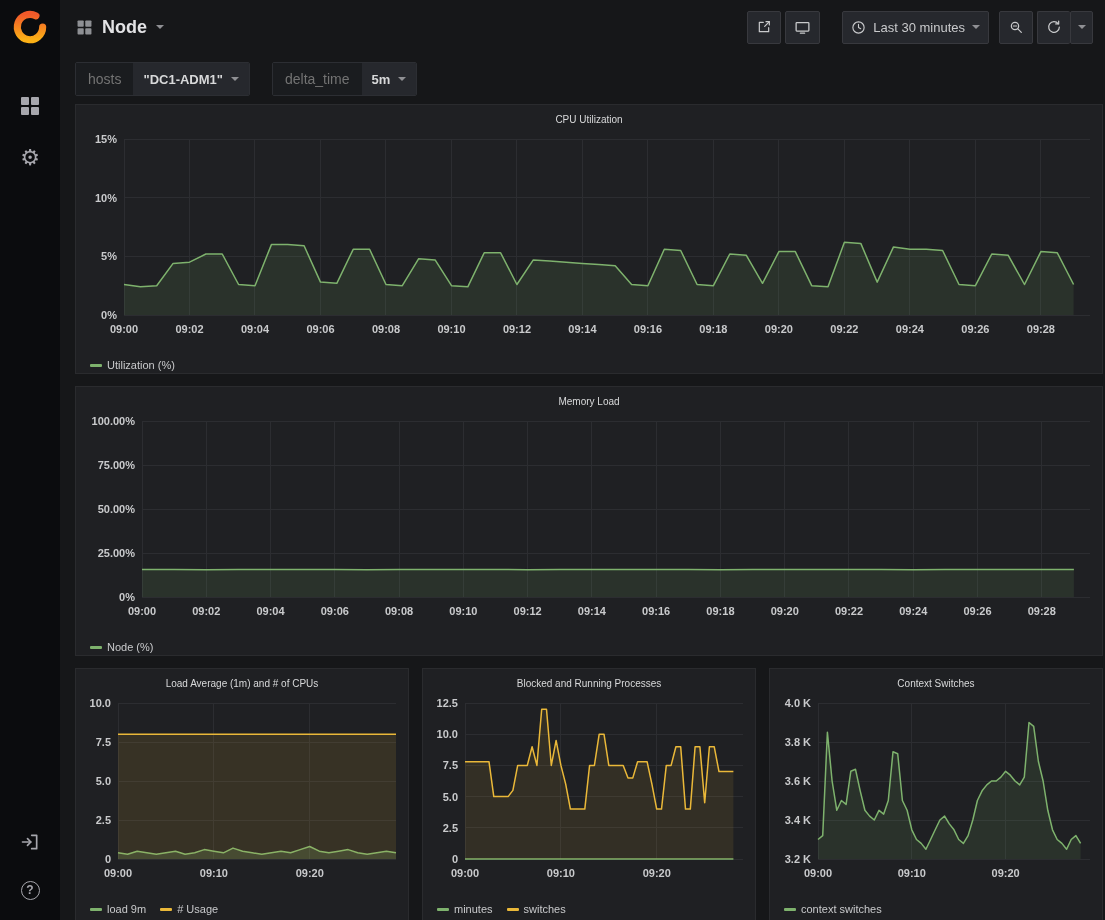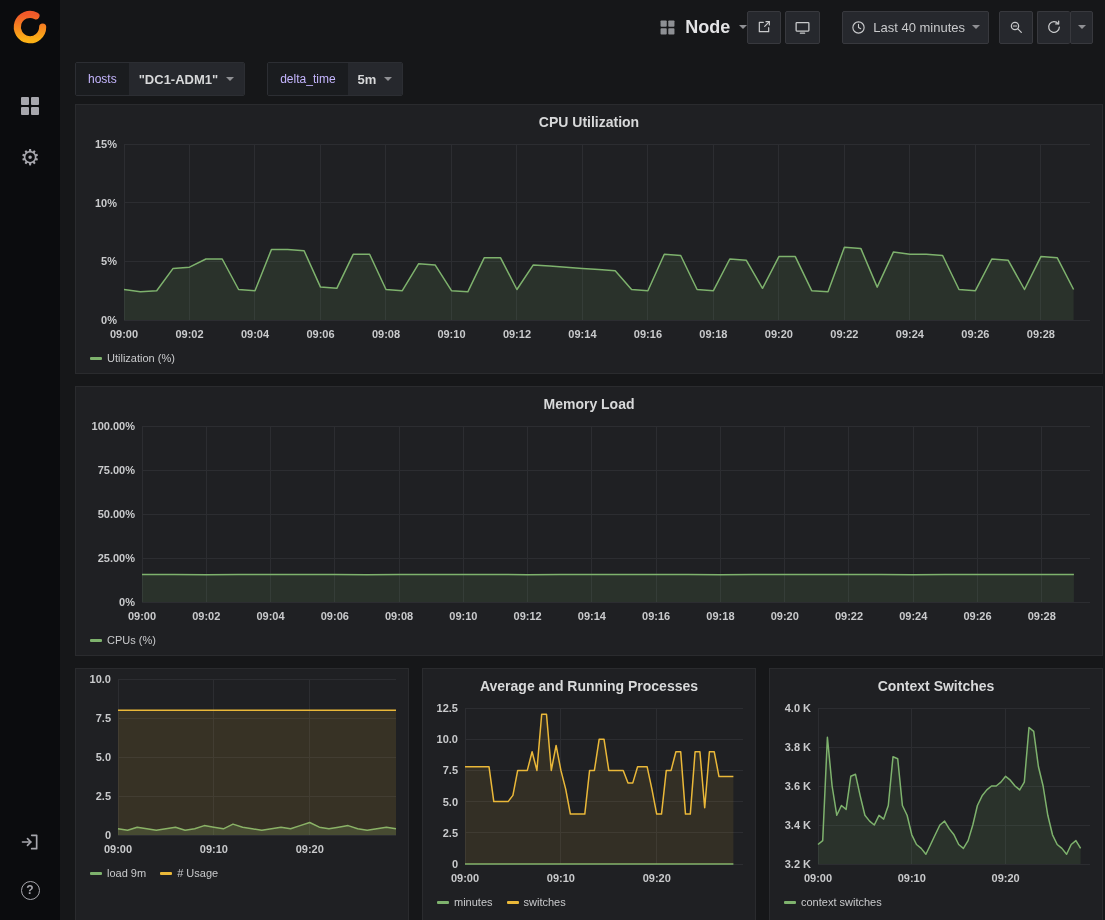--- a/index.html
+++ b/index.html
@@ -13,47 +13,47 @@
   .logo{width:38px;height:38px;margin-top:8px;cursor:pointer}
   .side-icons{margin-top:46px;display:flex;flex-direction:column;gap:24px;align-items:center}
   .side-bottom{margin-top:auto;margin-bottom:16px;display:flex;flex-direction:column;gap:20px;align-items:center}
   .side-btn{color:#a7a7ad;cursor:pointer;display:flex;align-items:center;justify-content:center;width:28px;height:28px}
   .gear-glyph{font-size:22px;line-height:1;color:#a7a7ad}
   .help-circle{width:19px;height:19px;border:1.5px solid #a7a7ad;border-radius:50%;
                display:flex;align-items:center;justify-content:center;font-size:12px;font-weight:700;color:#a7a7ad}
 
   
   .main{margin-left:60px;height:100%;display:flex;flex-direction:column}
-  .topnav{height:54px;flex:0 0 54px;display:flex;align-items:center;justify-content:flex-end;padding:0 12px 0 16px}
+  .topnav{height:54px;flex:0 0 54px;display:flex;align-items:center;justify-content:space-between;padding:0 12px 0 16px}
   .nav-left{display:flex;align-items:center;gap:9px}
   .dash-title{font-size:18px;font-weight:700;color:#e3e3e5;cursor:pointer}
   .caret-down{width:0;height:0;border-left:4px solid transparent;border-right:4px solid transparent;
               border-top:4px solid #8f9094;display:inline-block}
   .nav-right{display:flex;align-items:center}
   .nav-btn{height:33px;min-width:33px;padding:0 8px;background:#26282d;border:1px solid #38393e;border-radius:2px;
            display:flex;align-items:center;justify-content:center;gap:7px;color:#c9cacc;font-size:13px;cursor:pointer}
   .nav-btn+.nav-btn{margin-left:4px}
   .gap-l{margin-left:22px !important}
   .gap-m{margin-left:10px !important}
   .split-caret{min-width:23px;padding:0 5px;margin-left:0 !important;border-left:1px solid #38393e}
   .nav-btn.split-main{border-right:none;margin-right:0}
 
   
   .variables{display:flex;gap:22px;padding:8px 0 8px 15px;flex:0 0 50px}
   .var-pill{display:flex;align-items:stretch;height:34px;border:1px solid #2c2e33;border-radius:2px;overflow:hidden}
-  .var-label{display:flex;align-items:center;padding:0 12px;background:#1a1c1f;color:#c4b5fd;font-size:12px}
+  .var-label{display:flex;align-items:center;padding:0 12px;background:#1a1c1f;color:#737373;font-size:14px}
   .var-value{display:flex;align-items:center;gap:8px;padding:0 10px;background:#26282d;font-size:13px;
              font-weight:700;color:#d8d9da;cursor:pointer}
 
   
   .dash{padding:0 2px 0 15px;display:flex;flex-direction:column;gap:12px}
   .panel{background:#1f2023;border:1px solid #2a2b2e;height:270px;display:flex;flex-direction:column;overflow:hidden}
-  .panel-title{text-align:center;font-size:14px;font-weight:700;color:#d8d9da;padding:9px 0 4px;cursor:pointer;flex:0 0 auto}
+  .panel-title{text-align:center;font-size:10px;font-weight:400;color:#d8d9da;padding:9px 0 4px;cursor:pointer;flex:0 0 auto}
   .chart{line-height:0;flex:0 0 auto;padding-left:2px}
-  .legend{display:flex;gap:14px;padding-left:14px;margin-top:6px;font-size:11px;color:#c9cacc;align-items:center}
+  .legend{display:flex;gap:14px;padding-left:14px;margin-top:18px;font-size:11px;color:#c9cacc;align-items:center}
   .legend-item{display:flex;align-items:center;gap:5px;cursor:pointer}
   .legend-swatch{width:12px;height:3px;border-radius:1px;display:inline-block}
   .row3{display:flex;gap:13px}
   .row3 .panel{flex:1}
 
   svg .grid{stroke:#2c2d31;stroke-width:1;shape-rendering:crispEdges}
   svg text.tick{fill:#c9cacc;font-size:11px;font-weight:600;font-family:"Liberation Sans",sans-serif}
   .icon{display:inline-flex;line-height:0}
 </style>
 </head>
@@ -137,21 +137,21 @@
         </span>
       </div>
 
       <div class="nav-btn gap-l">
         <span class="icon">
           <svg width="15" height="15" viewBox="0 0 24 24" fill="none" stroke="#c9cacc" stroke-width="1.8" stroke-linecap="round" stroke-linejoin="round">
             <circle cx="12" cy="12" r="9"></circle>
               <path d="M12 7v5l3.5 2"></path>
           </svg>
         </span>
-        <span>Last 40 minutes</span>
+        <span>Last 30 minutes</span>
         <span class="caret-down"></span>
       </div>
 
       <div class="nav-btn gap-m">
         <span class="icon">
           <svg width="16" height="16" viewBox="0 0 24 24" fill="none" stroke="#c9cacc" stroke-width="1.8" stroke-linecap="round" stroke-linejoin="round">
             <circle cx="10.5" cy="10.5" r="5.5"></circle>
               <path d="M14.8 14.8 20 20"></path>
               <path d="M8 10.5h5"></path>
           </svg>
@@ -284,27 +284,28 @@
             <line x1="64" y1="54" x2="1012" y2="54" class="grid"></line>
             <text x="57" y="58" class="tick" text-anchor="end">75.00%</text>
             <line x1="64" y1="10" x2="1012" y2="10" class="grid"></line>
             <text x="57" y="14" class="tick" text-anchor="end">100.00%</text>
             <path d="M64.0,158.5L96.1,158.5L128.3,158.7L160.4,158.5L192.5,158.4L224.7,158.5L256.8,158.5L288.9,158.7L321.1,158.5L353.2,158.5L385.4,158.4L417.5,158.5L449.6,158.7L481.8,158.5L513.9,158.5L546.0,158.5L578.2,158.4L610.3,158.5L642.4,158.7L674.6,158.5L706.7,158.5L738.8,158.4L771.0,158.5L803.1,158.5L835.3,158.7L867.4,158.5L899.5,158.5L931.7,158.4L963.8,158.5L995.9,158.5L995.9,186L64.0,186Z" fill="#7eb26d" fill-opacity="0.12" stroke="none"></path>
             <polyline points="64.0,158.5 96.1,158.5 128.3,158.7 160.4,158.5 192.5,158.4 224.7,158.5 256.8,158.5 288.9,158.7 321.1,158.5 353.2,158.5 385.4,158.4 417.5,158.5 449.6,158.7 481.8,158.5 513.9,158.5 546.0,158.5 578.2,158.4 610.3,158.5 642.4,158.7 674.6,158.5 706.7,158.5 738.8,158.4 771.0,158.5 803.1,158.5 835.3,158.7 867.4,158.5 899.5,158.5 931.7,158.4 963.8,158.5 995.9,158.5" fill="none" stroke="#7eb26d" stroke-width="1.5" stroke-linejoin="round"></polyline>
           </svg></div>
       <div class="legend">
           <span class="legend-item">
             <span class="legend-swatch" style="background: rgb(126, 178, 109);"></span>
-            <span>CPUs (%)</span>
+            <span>Node (%)</span>
           </span>
         </div>
     </div>
 
     <div class="row3">
       <div class="panel">
+        <div class="panel-title">Load Average (1m) and # of CPUs</div>
         <div class="chart"><svg width="328" height="192">
               <line x1="40" y1="10" x2="40" y2="166" class="grid"></line>
               <text x="40" y="184" class="tick" text-anchor="middle">09:00</text>
               <line x1="135.86206896551727" y1="10" x2="135.86206896551727" y2="166" class="grid"></line>
               <text x="135.86206896551727" y="184" class="tick" text-anchor="middle">09:10</text>
               <line x1="231.7241379310345" y1="10" x2="231.7241379310345" y2="166" class="grid"></line>
               <text x="231.7241379310345" y="184" class="tick" text-anchor="middle">09:20</text>
               <line x1="40" y1="166" x2="318" y2="166" class="grid"></line>
               <text x="33" y="170" class="tick" text-anchor="end">0</text>
               <line x1="40" y1="127" x2="318" y2="127" class="grid"></line>
@@ -325,21 +326,21 @@
               <span class="legend-swatch" style="background: rgb(126, 178, 109);"></span>
               <span>load 9m</span>
             </span>
             <span class="legend-item">
               <span class="legend-swatch" style="background: rgb(234, 184, 57);"></span>
               <span># Usage</span>
             </span>
           </div>
       </div>
       <div class="panel">
-        <div class="panel-title">Average and Running Processes</div>
+        <div class="panel-title">Blocked and Running Processes</div>
         <div class="chart"><svg width="328" height="192">
               <line x1="40" y1="10" x2="40" y2="166" class="grid"></line>
               <text x="40" y="184" class="tick" text-anchor="middle">09:00</text>
               <line x1="135.86206896551727" y1="10" x2="135.86206896551727" y2="166" class="grid"></line>
               <text x="135.86206896551727" y="184" class="tick" text-anchor="middle">09:10</text>
               <line x1="231.7241379310345" y1="10" x2="231.7241379310345" y2="166" class="grid"></line>
               <text x="231.7241379310345" y="184" class="tick" text-anchor="middle">09:20</text>
               <line x1="40" y1="166" x2="318" y2="166" class="grid"></line>
               <text x="33" y="170" class="tick" text-anchor="end">0</text>
               <line x1="40" y1="134.8" x2="318" y2="134.8" class="grid"></line>

